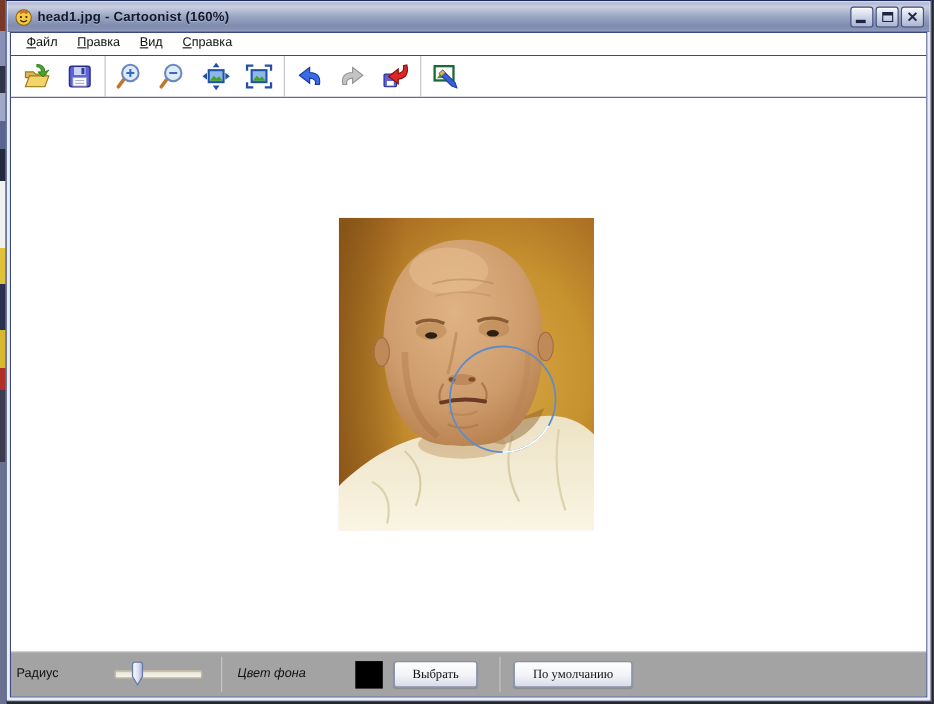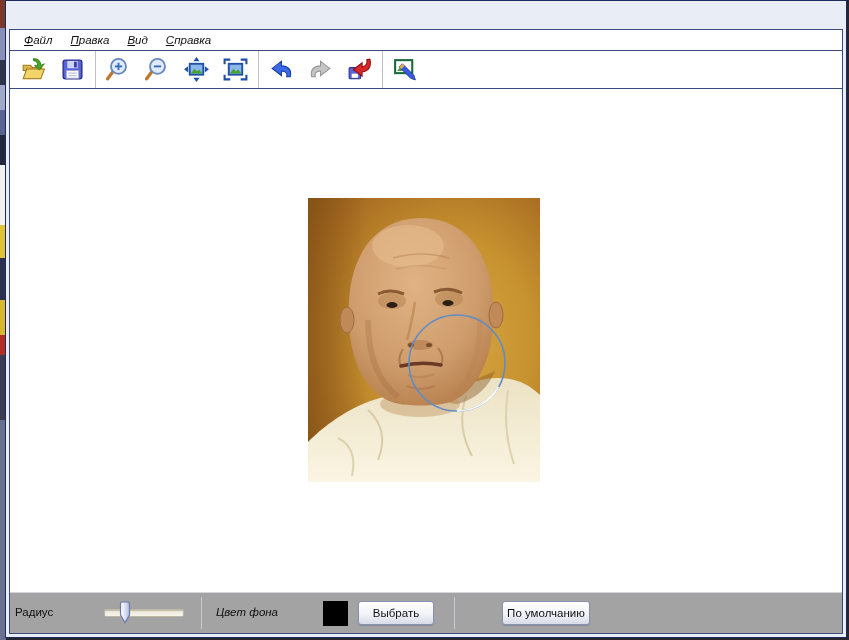--- a/index.html
+++ b/index.html
@@ -32,21 +32,21 @@
     box-shadow:inset 0 1px 0 #ffffff; }
   .glyph-min { position:absolute; left:4px; bottom:3px; width:9px; height:3px; background:#1d2544; }
   .glyph-max { width:10px; height:9px; border:1px solid #1d2544; border-top:3px solid #1d2544; }
   .glyph-close { font-size:13px; font-weight:bold; color:#1d2544; line-height:1; }
 
   
   .inner { position:absolute; left:3px; top:28px; right:3px; bottom:3px;
     border:1px solid #3c4a80; background:#fff; display:flex; flex-direction:column; }
 
   .menubar { height:21px; flex:none; background:#fff; border-bottom:1px solid #3c4a80;
-    display:flex; align-items:center; padding-left:5px;font-style:italic; }
+    display:flex; align-items:flex-start; padding-left:5px; }
   .menu-item { font-size:11.5px; color:#101010; padding:3px 9px; cursor:default; }
   .menu-item u { text-decoration:underline; }
 
   .toolbar { height:38px; flex:none; background:#fff; border-bottom:1px solid #3c4a80;
     display:flex; align-items:center; padding-left:4px; }
   .tb-btn { width:39px; height:34px; display:flex; align-items:center; justify-content:center;
     border:1px solid transparent; border-radius:2px; }
   .tb-btn svg { width:27px; height:27px; }
   .tb-sep { width:1px; align-self:stretch; background:#bfc0ca; margin:0 3px; }
 
@@ -61,32 +61,53 @@
   .slider-track { position:absolute; left:0; top:16px; width:80px; height:8px;
     background:linear-gradient(180deg,#e9e5d8,#f7f4ea); border:1px solid #bdb8a6;
     border-radius:2px; box-shadow:inset 0 1px 1px rgba(120,110,80,.35); }
   .slider-thumb { position:absolute; left:15px; top:8px; width:12px; height:23px; }
 
   .color-swatch { position:absolute; left:313px; top:8px; width:25px; height:25px; background:#000; }
   .xp-button { position:absolute; top:8px; height:24px; font-size:11.5px; color:#101010;
     background:linear-gradient(180deg,#ffffff,#f2f3f7 55%,#d8dbe8);
     border:1px solid #8792b0; border-radius:3px; text-align:right;
     display:flex; align-items:center; justify-content:center;
-    box-shadow:inset 0 1px 0 #fff, 0 1px 1px rgba(60,70,110,.25); }
+    box-shadow:inset 0 1px 0 #fff, 0 1px 1px rgba(60,70,110,.25);font-family:Liberation Serif, serif; }
   #choose-btn { left:348px; width:76px; }
-  #default-btn { left:457px; width:88px;margin-left:35px; }
+  #default-btn { left:457px; width:108px; }
 </style>
 </head>
 <body>
 
 <div class="screen">
   <div class="backdrop-strip"></div>
 
   <div class="window">
 
+    <div class="titlebar">
+      <svg class="app-icon" viewBox="0 0 17 17">
+        <circle cx="8.5" cy="9" r="7" fill="#f6c844" stroke="#8a6410" stroke-width="1"></circle>
+        <path d="M4 4 Q8 0 13 4 L11 6 Q8 3 6 6 Z" fill="#c87820"></path>
+        <circle cx="6" cy="8.5" r="1" fill="#3a2a10"></circle>
+        <circle cx="11" cy="8.5" r="1" fill="#3a2a10"></circle>
+        <path d="M5.5 11.5 Q8.5 14 11.5 11.5" fill="none" stroke="#3a2a10" stroke-width="1.2"></path>
+      </svg>
+      <span class="title-text">head1.jpg - Cartoonist (160%)</span>
+      <div class="win-buttons">
+        <div class="win-btn">
+            <span class="glyph-min"></span>
+          </div>
+        <div class="win-btn">
+            <span class="glyph-max"></span>
+          </div>
+        <div class="win-btn">
+            <span class="glyph-close">✕</span>
+          </div>
+      </div>
+    </div>
 
     <div class="inner">
 
       <div class="menubar">
         <span class="menu-item"><u>Ф</u>айл</span>
         <span class="menu-item"><u>П</u>равка</span>
         <span class="menu-item"><u>В</u>ид</span>
         <span class="menu-item"><u>С</u>правка</span>
       </div>
 

